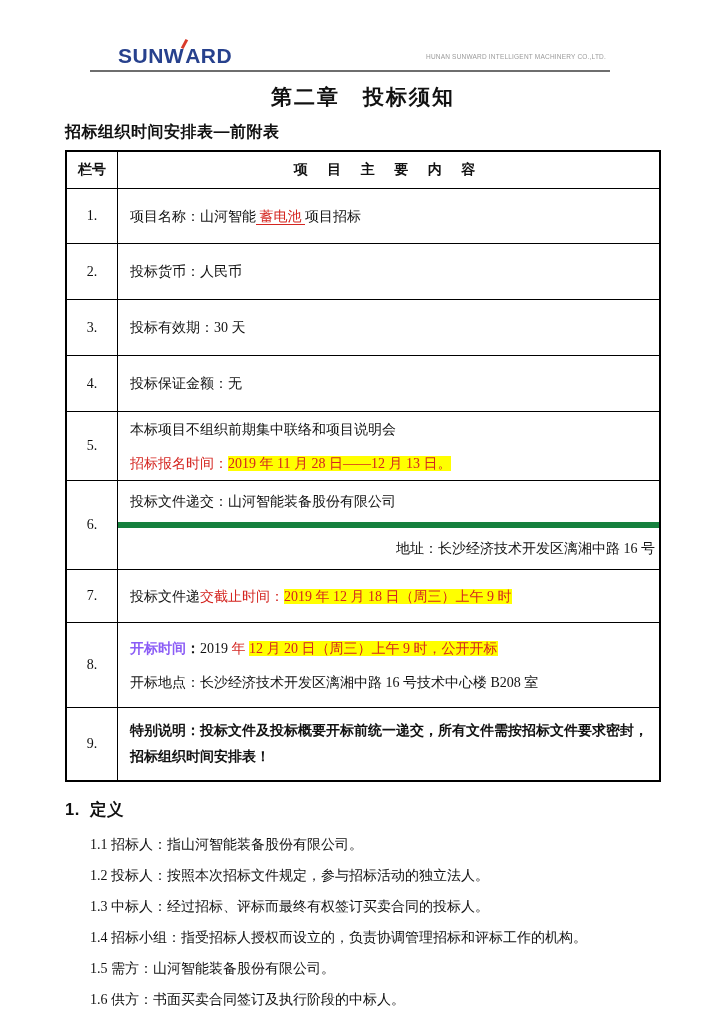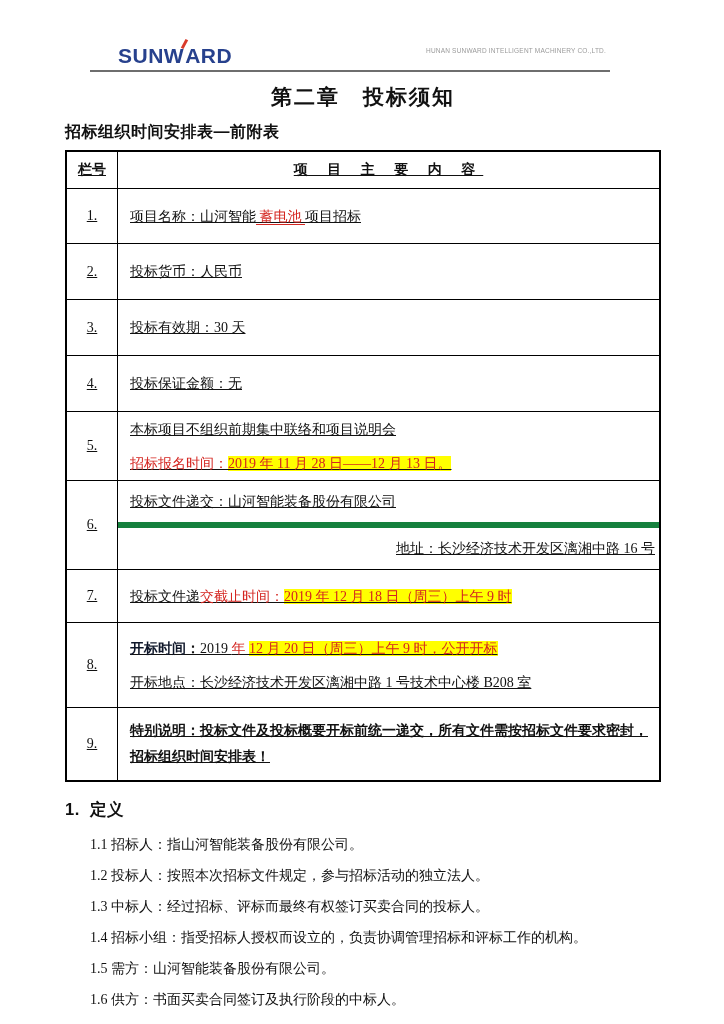--- a/index.html
+++ b/index.html
@@ -6,41 +6,41 @@
   body{
     width:724px;height:1024px;background:#ffffff;overflow:hidden;
     font-family:"Liberation Serif","DejaVu Serif",serif;
     color:#111;
     -webkit-font-smoothing:antialiased;
   }
   .page{padding:0 63px 0 65px;}
 
   
   .header{margin-top:45px;padding:0 51px 0 25px;}
-  .header-row{display:flex;justify-content:space-between;align-items:flex-start;padding:0 4px 0 28px;gap:39px;}
+  .header-row{display:flex;justify-content:space-between;align-items:center;padding:0 4px 0 28px;gap:39px;}
   .logo{font-family:"Liberation Sans","DejaVu Sans",sans-serif;font-weight:bold;
         font-size:21px;letter-spacing:.5px;color:#27418d;line-height:1;white-space:nowrap;}
   .logo .accent{display:inline-block;width:3px;height:10px;background:#d93a2b;
         position:relative;top:-14px;margin:0 -1px;transform:rotate(28deg);}
   .company{text-align:right;font-family:"Liberation Sans","DejaVu Sans",sans-serif;}
   .company-cn{font-size:13px;font-weight:bold;color:#8b8b8b;letter-spacing:1px;line-height:1.2;}
   .company-en{font-size:6.5px;color:#9a9a9a;letter-spacing:.2px;margin-top:2px;}
   .header-rule{height:2px;background:#6e6e6e;margin-top:4px;}
 
   
   .doc-title{margin-top:12px;text-align:center;font-size:21px;font-weight:bold;
              letter-spacing:2px;line-height:1.3;white-space:pre-wrap;}
   .doc-subtitle{margin-top:11px;font-size:16px;font-weight:bold;
                 font-family:"Liberation Sans","DejaVu Sans",sans-serif;
                 letter-spacing:.5px;white-space:pre-wrap;}
 
   
   table.schedule{border-collapse:collapse;width:100%;margin-top:7px;
                  border:2px solid #000;table-layout:fixed;}
-  table.schedule th,table.schedule td{border:1px solid #000;font-size:14px;vertical-align:middle;text-decoration:underline;}
+  table.schedule th,table.schedule td{border:1px solid #000;font-size:14px;vertical-align:middle;}
   th.num-col{width:48px;}
   th{font-weight:bold;height:34px;white-space:pre-wrap;}
   th.content-col{letter-spacing:8px;}
   td.num-cell{text-align:center;font-size:14.5px;}
   td.content-cell{padding:6px 6px 6px 0;}
   .block{padding-left:12px;padding-right:4px;line-height:21px;white-space:pre-wrap;}
   .block + .block{margin-top:13px;}
   td.content-cell.divided{padding:0;}
   td.content-cell.divided .block{padding:10px 4px 10px 12px;margin-top:0;}
   td.content-cell.divided .block + .block{border-top:6px solid #15803d;text-align:right;}
@@ -53,21 +53,21 @@
   tbody tr:nth-child(7) td{height:40px;}
   tbody tr:nth-child(8) td{height:72px;}
   tbody tr:nth-child(9) td{height:60px;}
   tbody tr:nth-child(9) .block{line-height:26px;font-weight:bold;}
 
   
   .seg{white-space:pre-wrap;}
   .seg-n{color:#111;}
   .seg-b{color:#111;font-weight:bold;}
   .seg-r{color:#d42520;}
-  .seg-rb{color:#0f172a;font-weight:bold;}
+  .seg-rb{color:#8b5cf6;font-weight:bold;}
   .seg-rh{color:#d42520;background:#ffff00;}
   .seg-ru{color:#d42520;text-decoration:underline;text-underline-offset:3px;}
 
   
   .defs-heading{margin-top:17px;font-size:16.5px;font-weight:bold;
                 font-family:"Liberation Sans","DejaVu Sans",sans-serif;
                 letter-spacing:.5px;white-space:pre-wrap;}
   .defs-list{margin-top:14px;padding-left:25px;}
   .def-item{font-size:14px;line-height:20px;margin-bottom:11px;white-space:pre-wrap;}
 </style>
@@ -139,21 +139,21 @@
         <tr>
           <td class="num-cell">7.</td>
           <td class="content-cell">
             <div class="block"><span class="seg seg-n">投标文件递</span><span class="seg seg-r">交截止时间：</span><span class="seg seg-rh">2019 年 12 月 18 日（周三）上午 9 时</span></div>
           </td>
         </tr>
         <tr>
           <td class="num-cell">8.</td>
           <td class="content-cell">
             <div class="block"><span class="seg seg-rb">开标时间</span><span class="seg seg-b">：</span><span class="seg seg-n">2019 </span><span class="seg seg-r">年 </span><span class="seg seg-rh">12 月 20 日（周三）上午 9 时，公开开标</span></div>
-            <div class="block"><span class="seg seg-n">开标地点：长沙经济技术开发区漓湘中路 1 号技术中心楼 B208 室</span></div>
+            <div class="block"><span class="seg seg-n">开标地点：长沙经济技术开发区漓湘中路 16 号技术中心楼 B208 室</span></div>
           </td>
         </tr>
         <tr>
           <td class="num-cell">9.</td>
           <td class="content-cell">
             <div class="block"><span class="seg seg-b">特别说明：投标文件及投标概要开标前统一递交，所有文件需按招标文件要求密封，招标组织时间安排表！</span></div>
           </td>
         </tr>
       </tbody>
   </table>

